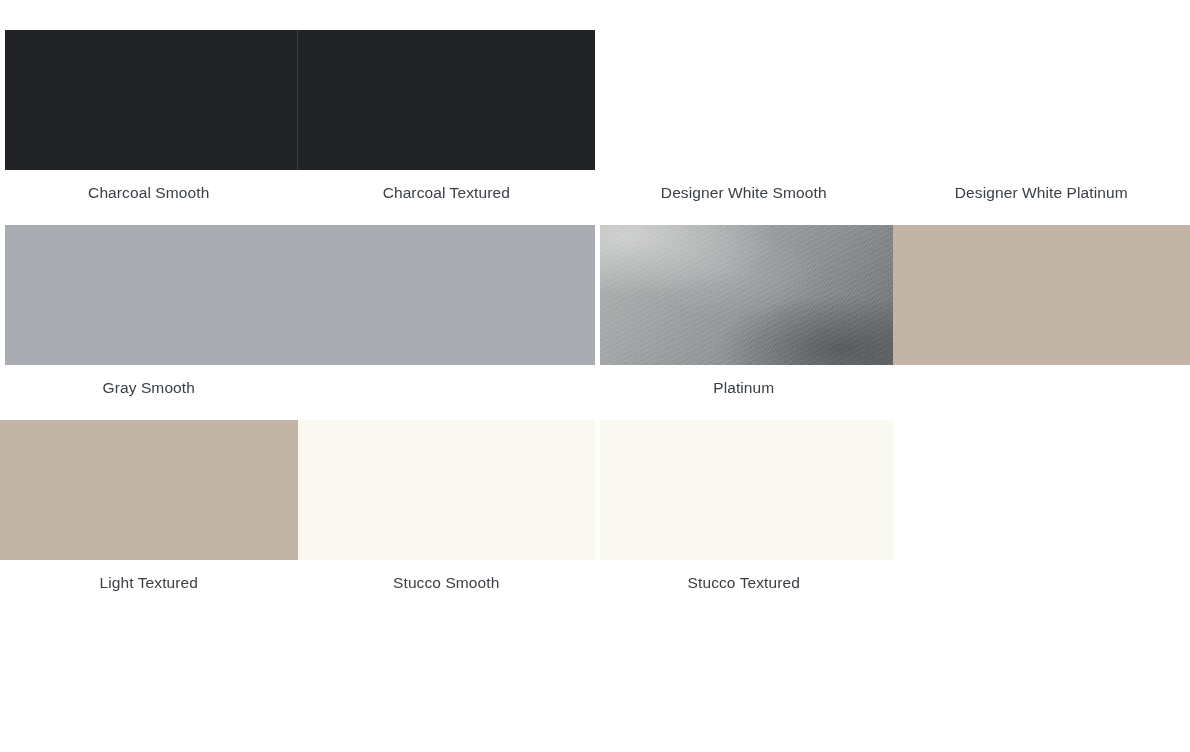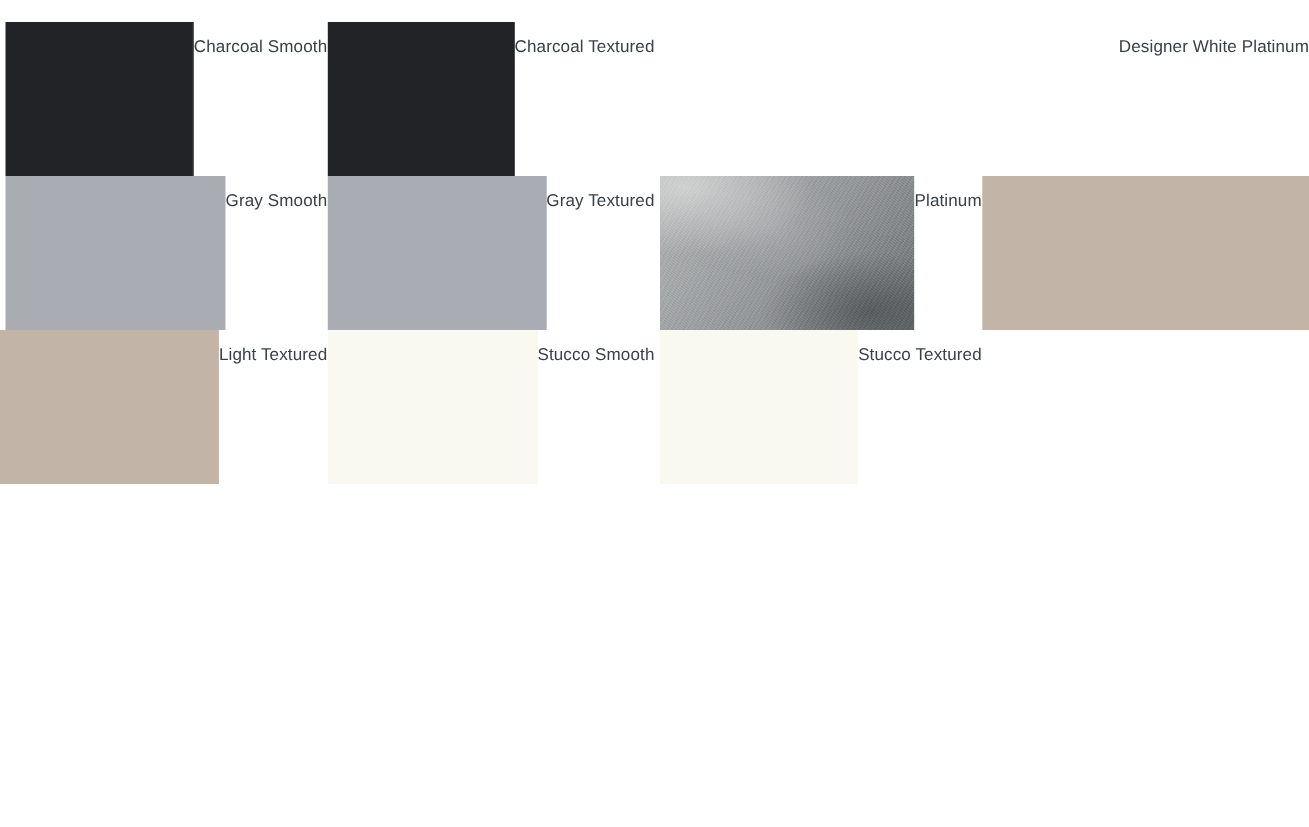--- a/index.html
+++ b/index.html
@@ -15,22 +15,23 @@
   #swatch-grid {
     display: grid;
     grid-template-columns: repeat(4, 297.5px);
     width: 1190px;
     padding-top: 20px;
   }
 
   .swatch-cell {
     width: 297.5px;
     display: flex;
-    flex-direction: row;
+    flex-direction: column;
     align-items: stretch;
+    margin-top: 10px;
   }
 
   .swatch-chip {
     height: 140px;
     width: 100%;
     position: relative;
   }
 
   
   .swatch-cell.col-0 .swatch-chip {
@@ -90,32 +91,32 @@
     <div class="swatch-cell col-0">
       <div class="swatch-chip chip-divider-right" style="background: rgb(33, 35, 38);"></div>
       <div class="swatch-label">Charcoal Smooth</div>
     </div>
     <div class="swatch-cell col-1">
       <div class="swatch-chip" style="background: rgb(33, 35, 38);"></div>
       <div class="swatch-label">Charcoal Textured</div>
     </div>
     <div class="swatch-cell col-2">
       <div class="swatch-chip" style="background: rgb(255, 255, 255);"></div>
+      <div class="swatch-label">Designer White Smooth</div>
     </div>
     <div class="swatch-cell col-3">
       <div class="swatch-chip" style="background: rgb(255, 255, 255);"></div>
       <div class="swatch-label">Designer White Platinum</div>
     </div>
     <div class="swatch-cell col-0">
       <div class="swatch-chip" style="background: rgb(170, 172, 179);"></div>
       <div class="swatch-label">Gray Smooth</div>
     </div>
     <div class="swatch-cell col-1">
       <div class="swatch-chip" style="background: rgb(170, 172, 179);"></div>
-      <div class="swatch-label">Gray Textured</div>
     </div>
     <div class="swatch-cell col-0">
       <div class="swatch-chip chip-platinum"></div>
       <div class="swatch-label">Platinum</div>
     </div>
     <div class="swatch-cell col-1">
       <div class="swatch-chip" style="background: rgb(194, 181, 168);"></div>
     </div>
     <div class="swatch-cell col-2">
       <div class="swatch-chip" style="background: rgb(194, 181, 168);"></div>

